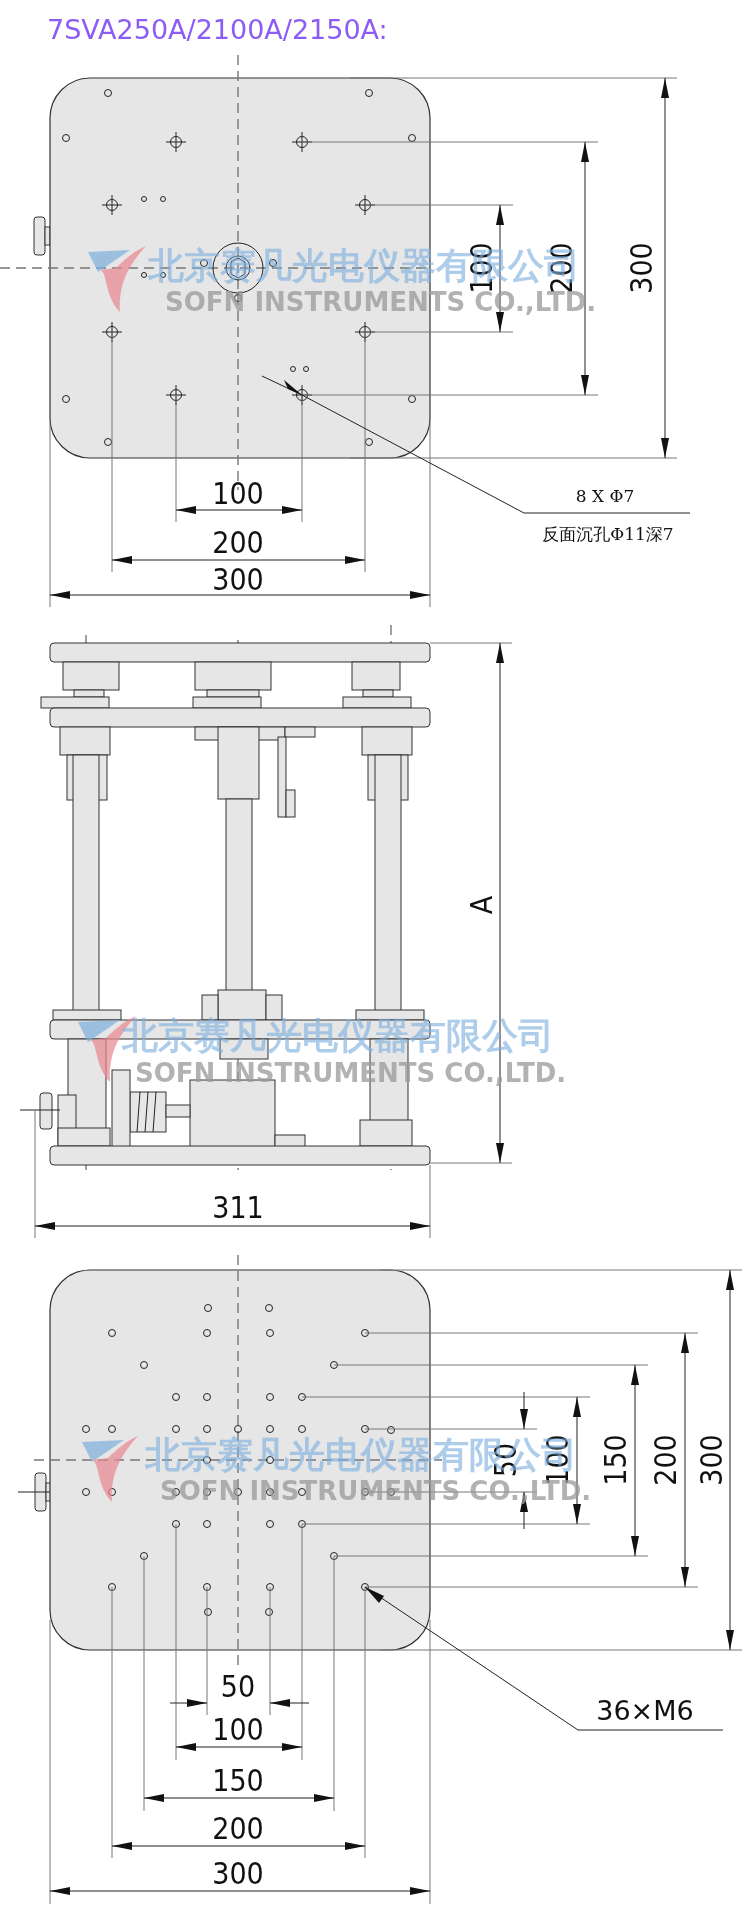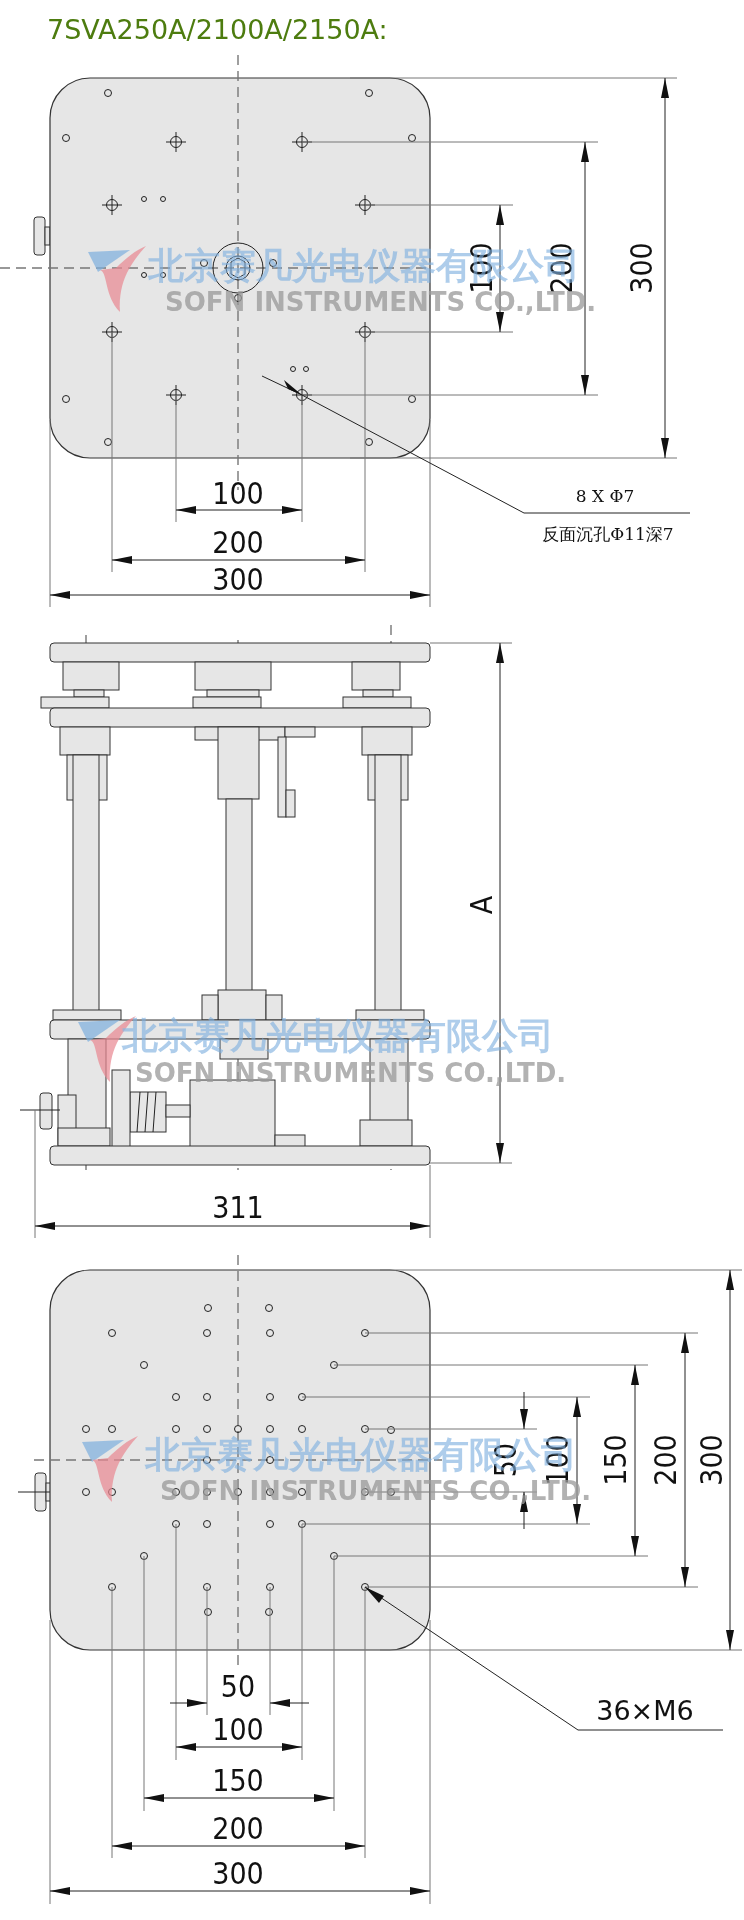--- a/index.html
+++ b/index.html
@@ -1,18 +1,18 @@
 <!DOCTYPE html>
 <html><head>
 <meta charset="utf-8">
 <style>
   html,body{margin:0;padding:0;background:#ffffff;}
   body{width:744px;height:1920px;position:relative;overflow:hidden;font-family:"DejaVu Sans",sans-serif;}
   #drawing{position:absolute;left:0;top:0;width:744px;height:1920px;}
-  .title{position:absolute;left:47px;top:14px;font-family:"DejaVu Sans",sans-serif;font-size:27px;color:#4d7c0f;letter-spacing:0px;}
+  .title{position:absolute;left:47px;top:14px;font-family:"DejaVu Sans",sans-serif;font-size:27px;color:#8b5cf6;letter-spacing:0px;}
   .dim{font-family:"DejaVu Sans Condensed","DejaVu Sans",sans-serif;font-size:30px;fill:#111;}
   .dimsm{font-family:"DejaVu Serif",serif;font-size:17px;fill:#111;}
   .callout{font-family:"DejaVu Sans",sans-serif;font-size:27px;fill:#111;}
   .wm-cn{font-family:"DejaVu Sans",sans-serif;font-size:36px;font-weight:bold;fill:#7fb0df;opacity:0.7;}
   .wm-en{font-family:"DejaVu Sans",sans-serif;font-size:26px;font-weight:bold;fill:#9a9a9a;opacity:0.85;}
   .plate{fill:#e6e6e6;stroke:#333;stroke-width:1.2;}
   .part{fill:#e6e6e6;stroke:#333;stroke-width:1;}
   .line{stroke:#222;stroke-width:1;fill:none;}
   .gline{stroke:#777;stroke-width:1;fill:none;}
   .center{stroke:#777;stroke-width:1.4;stroke-dasharray:10 6;fill:none;}

